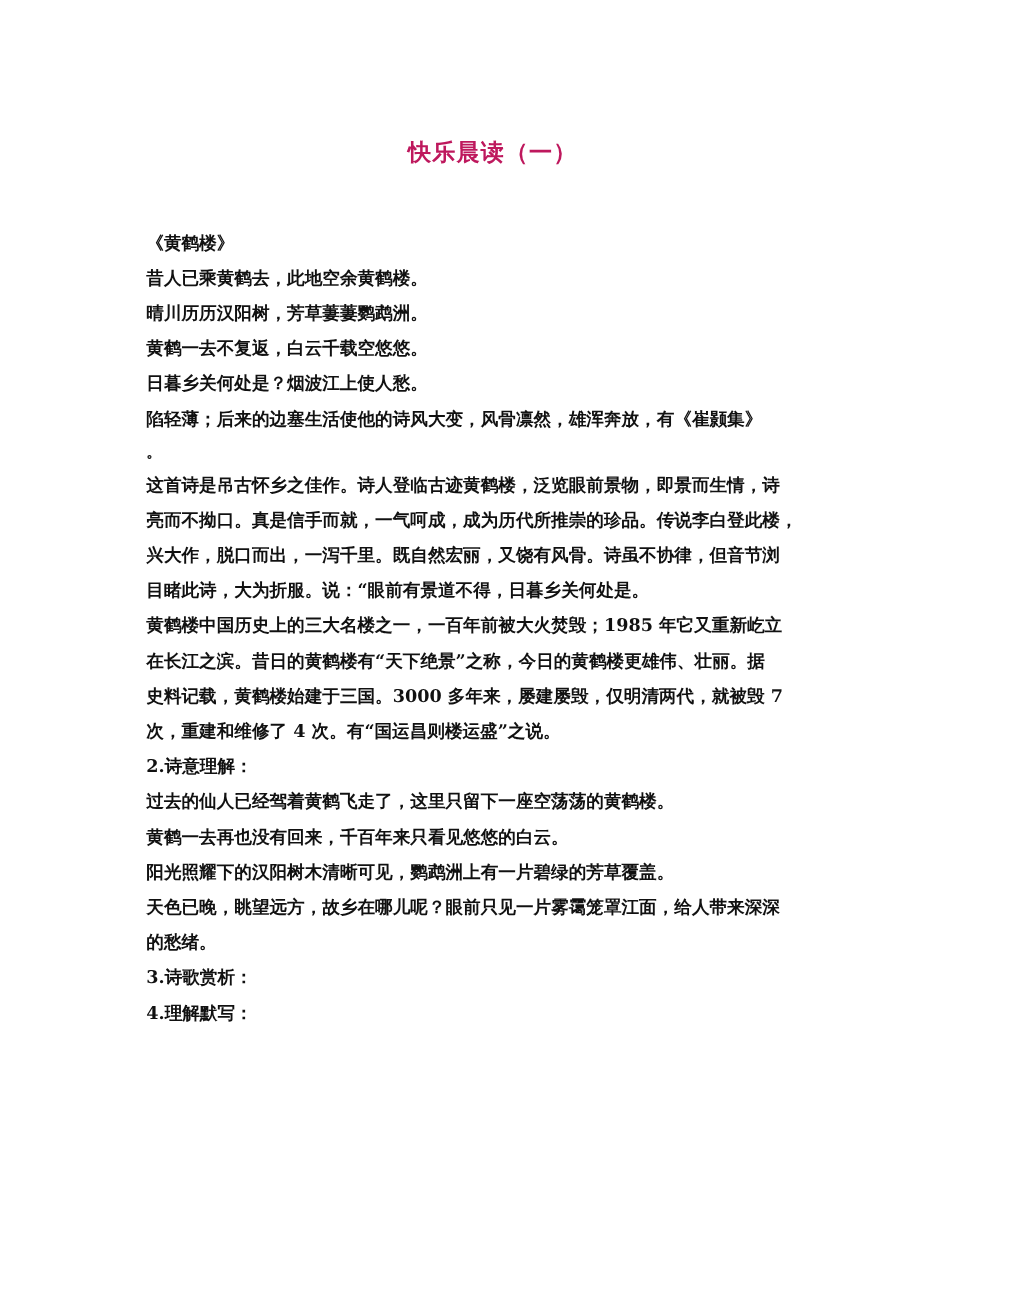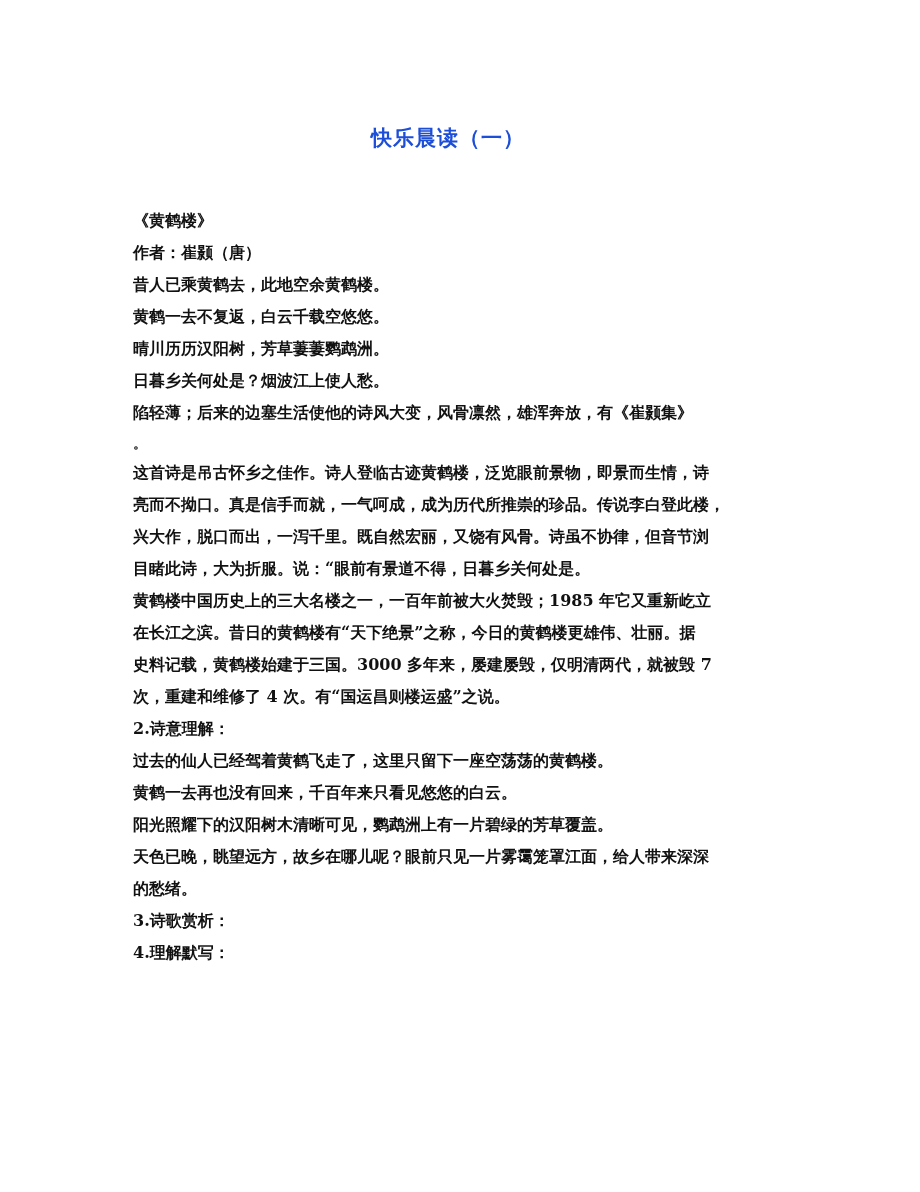--- a/index.html
+++ b/index.html
@@ -17,21 +17,21 @@
     }
     .page-title {
       position: absolute;
       top: 124px;
       left: 0;
       width: 896px;
       text-align: center;
       font-family: "DejaVu Sans", "Liberation Sans", sans-serif;
       font-size: 21px;
       font-weight: bold;
-      color: #1d4ed8;
+      color: #be185d;
       letter-spacing: 1px;
     }
     .content {
       position: absolute;
       left: 133px;
       top: 205px;
       width: 660px;
       font-size: 16px;
       font-weight: bold;
     }
@@ -42,24 +42,23 @@
     }
     .line.period-line { height: 28px; line-height: 28px; font-size: 14px; }
   </style>
 </head>
 <body>
 
 <div class="page-title">快乐晨读（一）</div>
 
 <div class="content">
   <div class="line">《黄鹤楼》</div>
-  <div class="line">作者：崔颢（唐）</div>
   <div class="line">昔人已乘黄鹤去，此地空余黄鹤楼。</div>
+  <div class="line">晴川历历汉阳树，芳草萋萋鹦鹉洲。</div>
   <div class="line">黄鹤一去不复返，白云千载空悠悠。</div>
-  <div class="line">晴川历历汉阳树，芳草萋萋鹦鹉洲。</div>
   <div class="line">日暮乡关何处是？烟波江上使人愁。</div>
 
   <div class="line">陷轻薄；后来的边塞生活使他的诗风大变，风骨凛然，雄浑奔放，有《崔颢集》</div>
   <div class="line period-line">。</div>
 
   <div class="line">这首诗是吊古怀乡之佳作。诗人登临古迹黄鹤楼，泛览眼前景物，即景而生情，诗</div>
   <div class="line">亮而不拗口。真是信手而就，一气呵成，成为历代所推崇的珍品。传说李白登此楼，</div>
   <div class="line">兴大作，脱口而出，一泻千里。既自然宏丽，又饶有风骨。诗虽不协律，但音节浏</div>
   <div class="line">目睹此诗，大为折服。说：“眼前有景道不得，日暮乡关何处是。</div>
 

